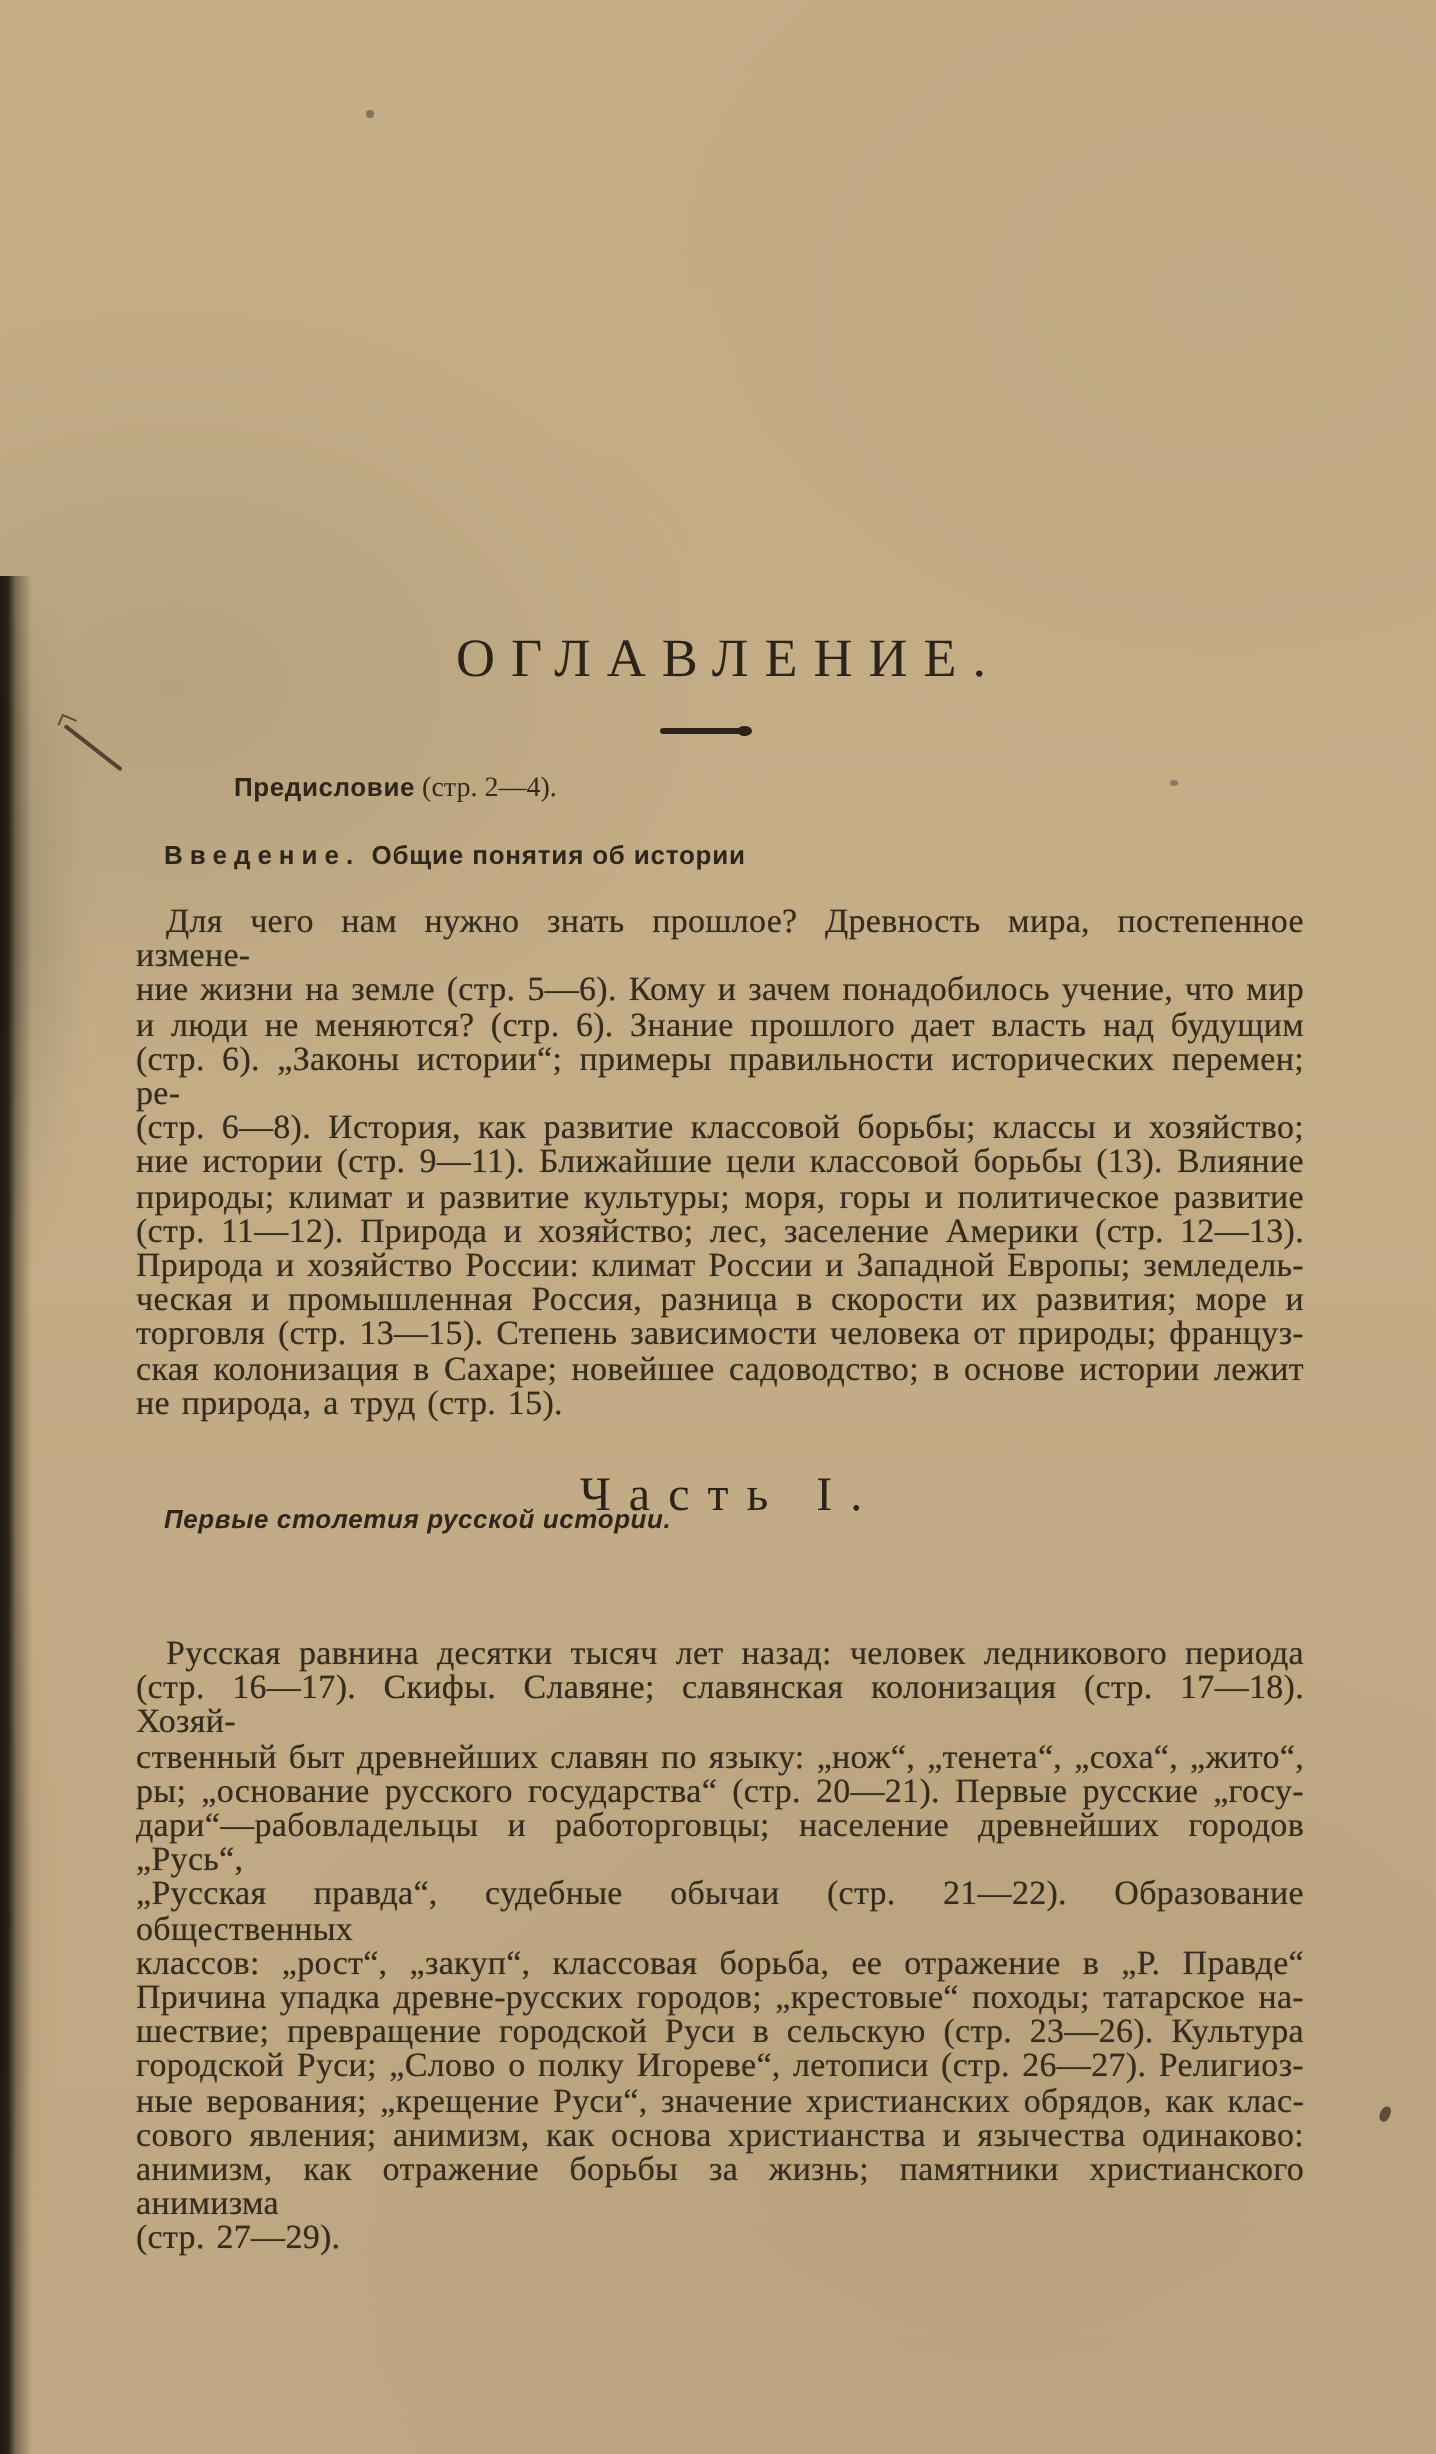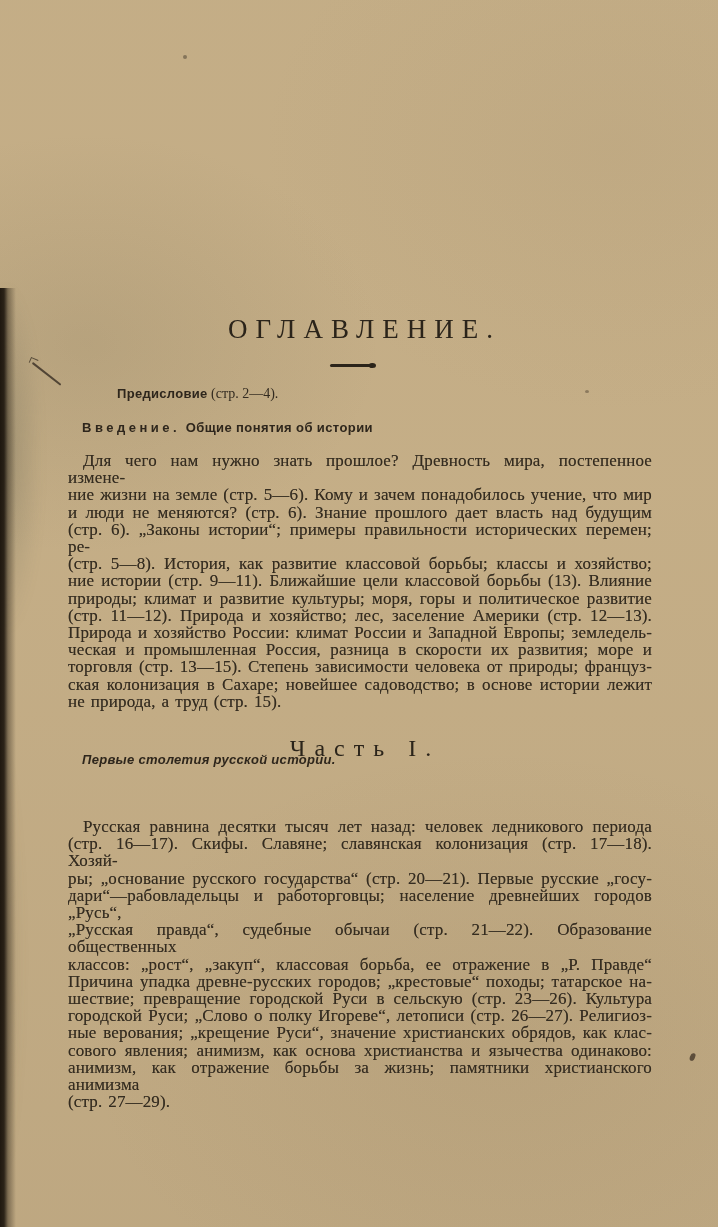--- a/index.html
+++ b/index.html
@@ -120,38 +120,39 @@
 
   <p class="preface"><span class="bold-sans">Предисловие</span><span> (стр. 2—4).</span></p>
 
   <p class="intro-head bold-sans"><span class="spaced">Введение.</span> <span class="rest">Общие понятия об истории</span></p>
 
   <div class="para para-intro">
       <div class="pline first">Для чего нам нужно знать прошлое? Древность мира, постепенное измене-</div>
       <div class="pline">ние жизни на земле (стр. 5—6). Кому и зачем понадобилось учение, что мир</div>
       <div class="pline">и люди не меняются? (стр. 6). Знание прошлого дает власть над будущим</div>
       <div class="pline">(стр. 6). „Законы истории“; примеры правильности исторических перемен; ре-</div>
-      <div class="pline">(стр. 5—8). История, как развитие классовой борьбы; классы и хозяйство;</div>
+      <div class="pline">(стр. 6—8). История, как развитие классовой борьбы; классы и хозяйство;</div>
       <div class="pline">ние истории (стр. 9—11). Ближайшие цели классовой борьбы (13). Влияние</div>
       <div class="pline">природы; климат и развитие культуры; моря, горы и политическое развитие</div>
       <div class="pline">(стр. 11—12). Природа и хозяйство; лес, заселение Америки (стр. 12—13).</div>
       <div class="pline">Природа и хозяйство России: климат России и Западной Европы; земледель-</div>
       <div class="pline">ческая и промышленная Россия, разница в скорости их развития; море и</div>
       <div class="pline">торговля (стр. 13—15). Степень зависимости человека от природы; француз-</div>
       <div class="pline">ская колонизация в Сахаре; новейшее садоводство; в основе истории лежит</div>
       <div class="pline last">не природа, а труд (стр. 15).</div>
     </div>
 
   <h2 class="part-heading">Часть I.</h2>
 
   <p class="section-head bold-sans">Первые столетия русской истории.</p>
 
   <div class="para para-part1">
       <div class="pline first">Русская равнина десятки тысяч лет назад: человек ледникового периода</div>
       <div class="pline">(стр. 16—17). Скифы. Славяне; славянская колонизация (стр. 17—18). Хозяй-</div>
+      <div class="pline">ственный быт древнейших славян по языку: „нож“, „тенета“, „соха“, „жито“,</div>
       <div class="pline">ры; „основание русского государства“ (стр. 20—21). Первые русские „госу-</div>
       <div class="pline">дари“—рабовладельцы и работорговцы; население древнейших городов „Русь“,</div>
       <div class="pline">„Русская правда“, судебные обычаи (стр. 21—22). Образование общественных</div>
       <div class="pline">классов: „рост“, „закуп“, классовая борьба, ее отражение в „Р. Правде“</div>
       <div class="pline">Причина упадка древне-русских городов; „крестовые“ походы; татарское на-</div>
       <div class="pline">шествие; превращение городской Руси в сельскую (стр. 23—26). Культура</div>
       <div class="pline">городской Руси; „Слово о полку Игореве“, летописи (стр. 26—27). Религиоз-</div>
       <div class="pline">ные верования; „крещение Руси“, значение христианских обрядов, как клас-</div>
       <div class="pline">сового явления; анимизм, как основа христианства и язычества одинаково:</div>
       <div class="pline">анимизм, как отражение борьбы за жизнь; памятники христианского анимизма</div>

